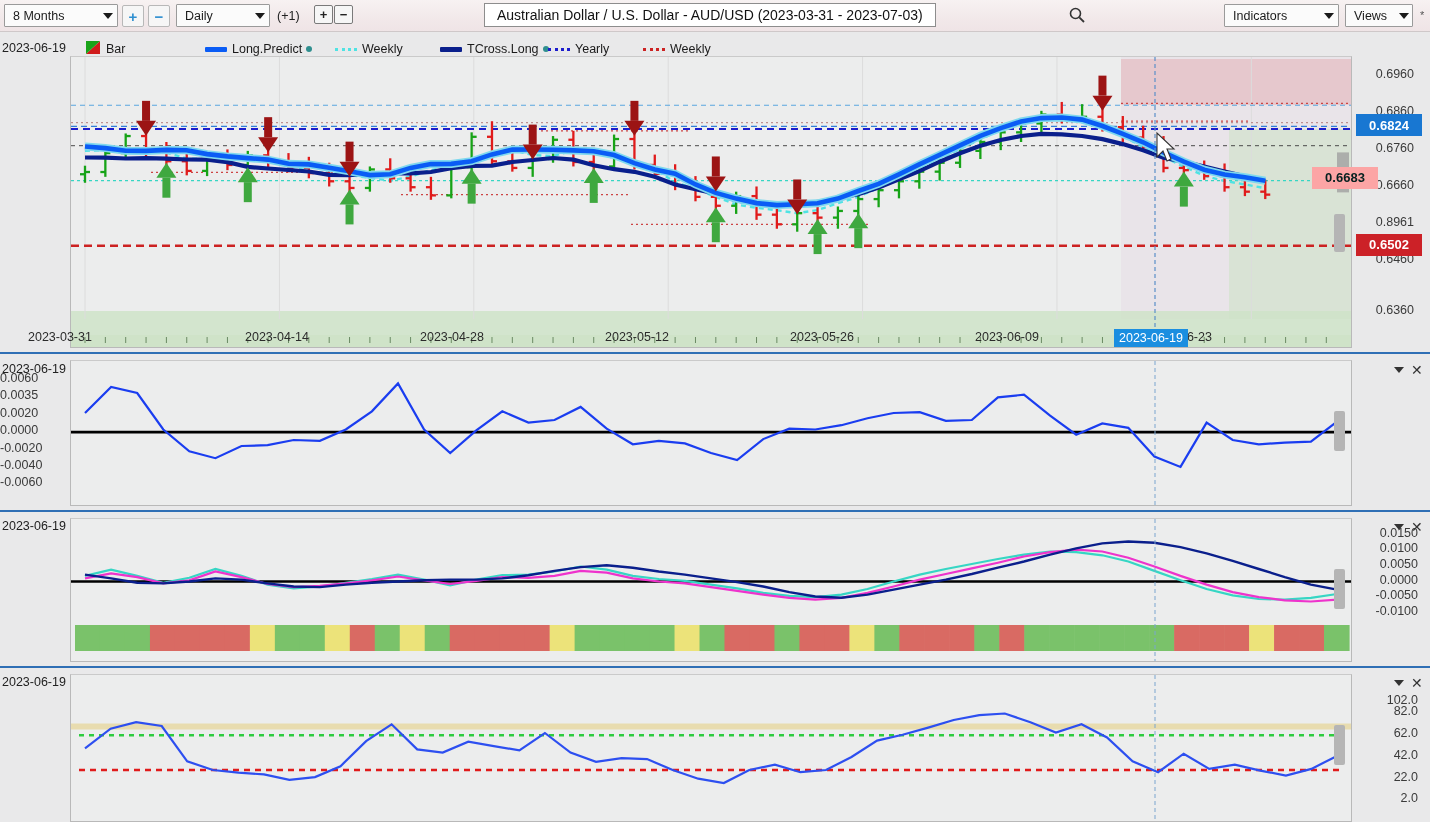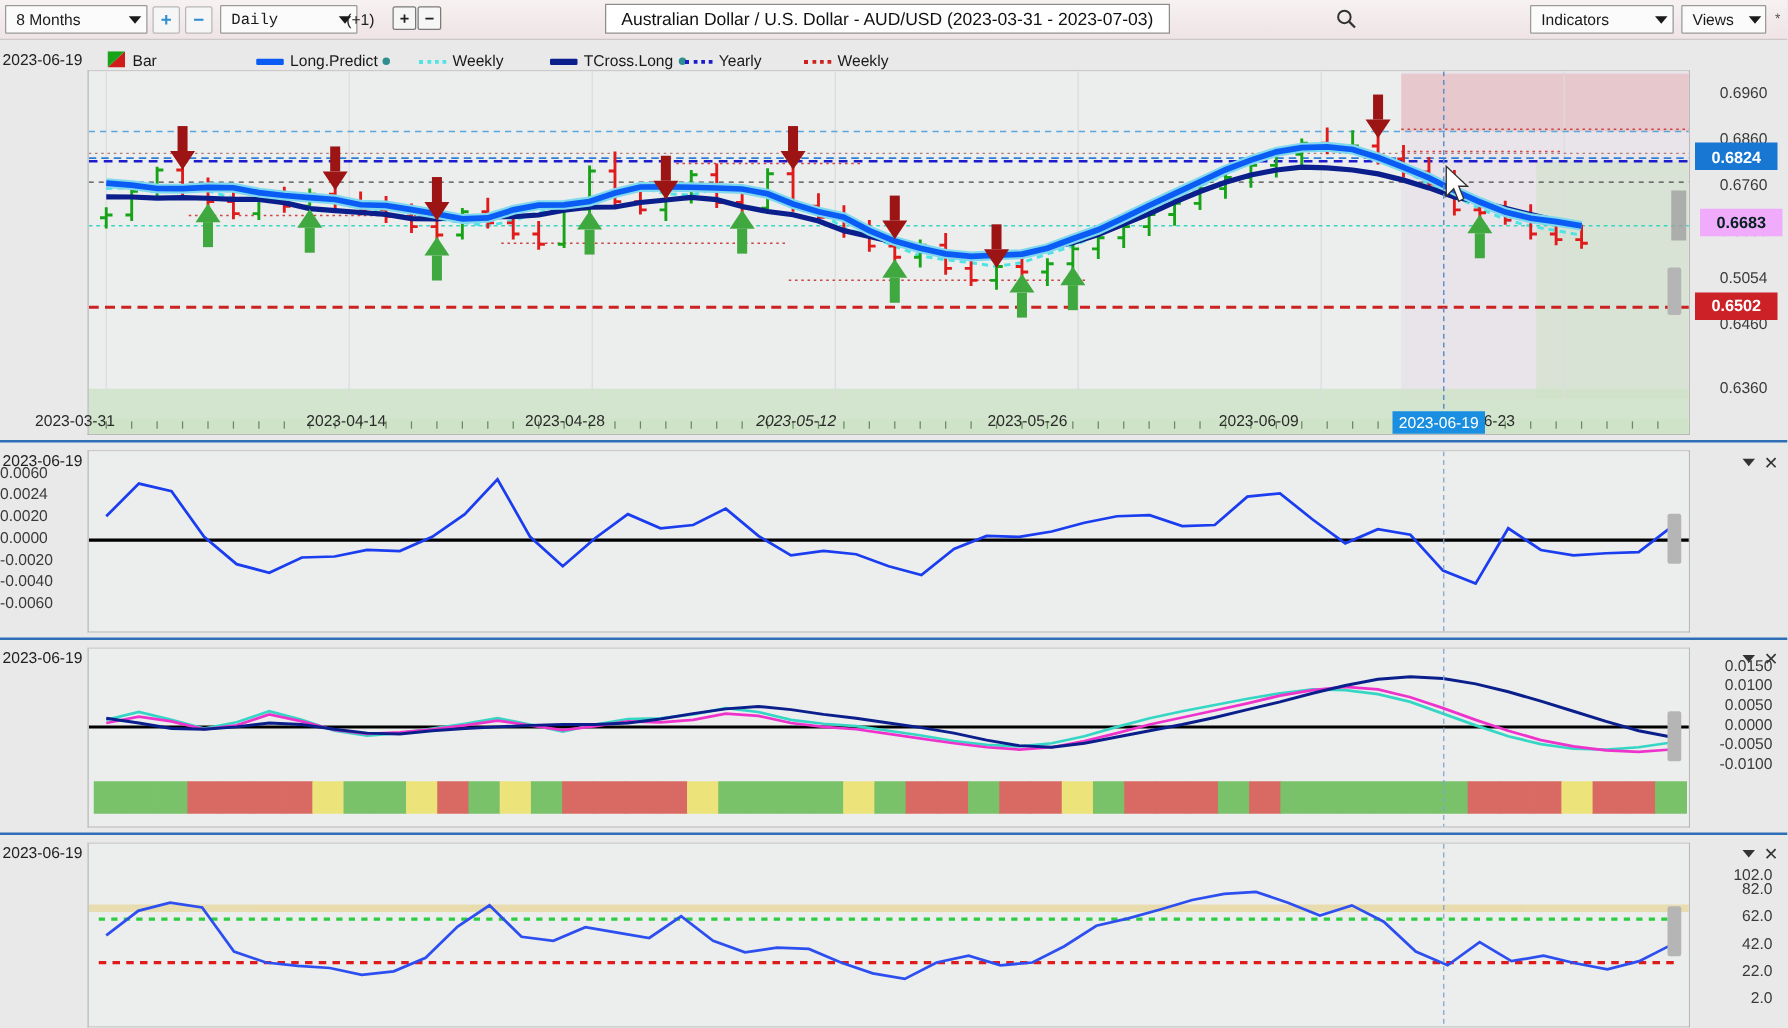--- a/index.html
+++ b/index.html
@@ -89,21 +89,21 @@
   <div class="combo" style="left:0;position:absolute;left:4px;top:4px;width:114px;">
     <span class="cap">8 Months</span>
     <span class="caret"></span>
   </div>
   <div class="pmbtn" style="position:absolute;left:122px;top:5px;">
     <span>+</span>
   </div>
   <div class="pmbtn" style="position:absolute;left:148px;top:5px;">
     <span>−</span>
   </div>
-  <div class="combo" style="position:absolute;left:176px;top:4px;width:110px;font-family:Liberation Mono, monospace;">
+  <div class="combo" style="position:absolute;left:176px;top:4px;width:94px;">
     <span class="cap">Daily</span>
     <span class="caret"></span>
   </div>
   <div class="plus1" style="position:absolute;left:277px;top:9px;">(+1)</div>
   <div class="pmbtn dark" style="position:absolute;left:314px;top:5px;width:19px;height:19px;">
     <span>+</span>
   </div>
   <div class="pmbtn dark" style="position:absolute;left:334px;top:5px;width:19px;height:19px;">
     <span>−</span>
   </div>
@@ -526,36 +526,36 @@
       </svg>
   </div>
 
   <div class="scrollthumb" style="left:1334px;top:182px;width:11px;height:38px;"></div>
 
   <div id="priceYAxis">
       <div class="axlbl" style="left: 1358px; top: 34.9781px; width: 56px;">0.6960</div>
       <div class="axlbl" style="left: 1358px; top: 72.0584px; width: 56px;">0.6860</div>
       <div class="axlbl" style="left: 1358px; top: 109.139px; width: 56px;">0.6760</div>
       <div class="axlbl" style="left: 1358px; top: 146.219px; width: 56px;">0.6660</div>
-      <div class="axlbl" style="left: 1358px; top: 183.299px; width: 56px;">0.5054</div>
+      <div class="axlbl" style="left: 1358px; top: 183.299px; width: 56px;">0.8961</div>
       <div class="axlbl" style="left: 1358px; top: 220.38px; width: 56px;">0.6460</div>
       <div class="axlbl" style="left: 1358px; top: 271px; width: 56px;">0.6360</div>
     </div>
 
   <div id="priceTags">
       <div class="pricetag" style="left: 1356px; top: 82.4073px; background: rgb(24, 119, 210); color: rgb(255, 255, 255);">0.6824</div>
-      <div class="pricetag" style="left: 1312px; top: 134.691px; background: #f0abfc; color: rgb(5, 32, 31); margin-left: 48px;">0.6683</div>
+      <div class="pricetag" style="left: 1312px; top: 134.691px; background: #fca5a5; color: rgb(5, 32, 31);">0.6683</div>
       <div class="pricetag" style="left: 1356px; top: 201.806px; background: rgb(204, 33, 39); color: rgb(255, 255, 255);">0.6502</div>
     </div>
 
   <div id="priceXAxis">
       <div class="xlbl" style="left: 28px; top: 298px;">2023-03-31</div>
       <div class="xlbl" style="left: 245px; top: 298px;">2023-04-14</div>
       <div class="xlbl" style="left: 420px; top: 298px;">2023-04-28</div>
-      <div class="xlbl" style="left: 605px; top: 298px; font-style: italic;">2023-05-12</div>
+      <div class="xlbl" style="left: 605px; top: 298px;">2023-05-12</div>
       <div class="xlbl" style="left: 790px; top: 298px;">2023-05-26</div>
       <div class="xlbl" style="left: 975px; top: 298px;">2023-06-09</div>
       <div class="xlbl" style="left: 1148px; top: 298px;">2023-06-23</div>
     </div>
   <div class="xsel" style="left:1114px;top:297px;">2023-06-19</div>
 </div>
 
 <div class="panel-sep" style="top:352px;"></div>
 <div class="panel" style="top:356px;height:154px;">
   <div class="dateLbl" style="left:2px;top:6px;">2023-06-19</div>
@@ -573,21 +573,21 @@
     <svg id="strengthSvg" width="1282" height="146">
         <rect x="0" y="0" width="1282" height="146" fill="#eceded"></rect>
         <line x1="0" y1="71.13043478260869" x2="1282" y2="71.13043478260869" stroke="#000" stroke-width="2.6"></line>
         <path d="M14.0 52.0 L40.1 25.9 L66.2 32.0 L92.3 68.5 L118.3 90.3 L144.4 97.2 L170.5 85.0 L196.6 84.2 L222.7 79.0 L248.8 79.8 L274.8 68.5 L300.9 50.3 L327.0 22.4 L353.1 68.5 L379.2 92.0 L405.3 69.4 L431.3 50.3 L457.4 61.6 L483.5 59.0 L509.6 45.9 L535.7 67.7 L561.8 83.3 L587.8 79.8 L613.9 82.4 L640.0 92.0 L666.1 99.0 L692.2 78.1 L718.3 67.7 L744.3 68.5 L770.4 64.2 L796.5 57.2 L822.6 52.0 L848.7 51.1 L874.8 59.8 L900.8 59.0 L926.9 36.3 L953.0 33.7 L979.1 54.6 L1005.2 73.7 L1031.3 62.4 L1057.3 66.8 L1083.4 95.5 L1109.5 105.9 L1135.6 61.6 L1161.7 79.0 L1187.8 83.3 L1213.8 81.6 L1239.9 80.7 L1266.0 60.7 " fill="none" stroke="#1a3df0" stroke-width="2.2"></path>
         <line x1="1084" y1="0" x2="1084" y2="146" stroke="#7aa5cf" stroke-width="1" stroke-dasharray="4 3"></line>
       </svg>
   </div>
   <div class="scrollthumb" style="left:1334px;top:55px;width:11px;height:40px;"></div>
   <div id="strengthYAxis">
       <div class="axlbl" style="left: 0px; width: 60px; text-align: left; top: 14.9565px;">0.0060</div>
-      <div class="axlbl" style="left: 0px; width: 60px; text-align: left; top: 32.3478px;">0.0024</div>
+      <div class="axlbl" style="left: 0px; width: 60px; text-align: left; top: 32.3478px;">0.0035</div>
       <div class="axlbl" style="left: 0px; width: 60px; text-align: left; top: 49.7391px;">0.0020</div>
       <div class="axlbl" style="left: 0px; width: 60px; text-align: left; top: 67.1304px;">0.0000</div>
       <div class="axlbl" style="left: 0px; width: 60px; text-align: left; top: 84.5217px;">-0.0020</div>
       <div class="axlbl" style="left: 0px; width: 60px; text-align: left; top: 101.913px;">-0.0040</div>
       <div class="axlbl" style="left: 0px; width: 60px; text-align: left; top: 119.304px;">-0.0060</div>
     </div>
 </div>
 
 <div class="panel-sep" style="top:510px;"></div>
 <div class="panel" style="top:514px;height:152px;">

